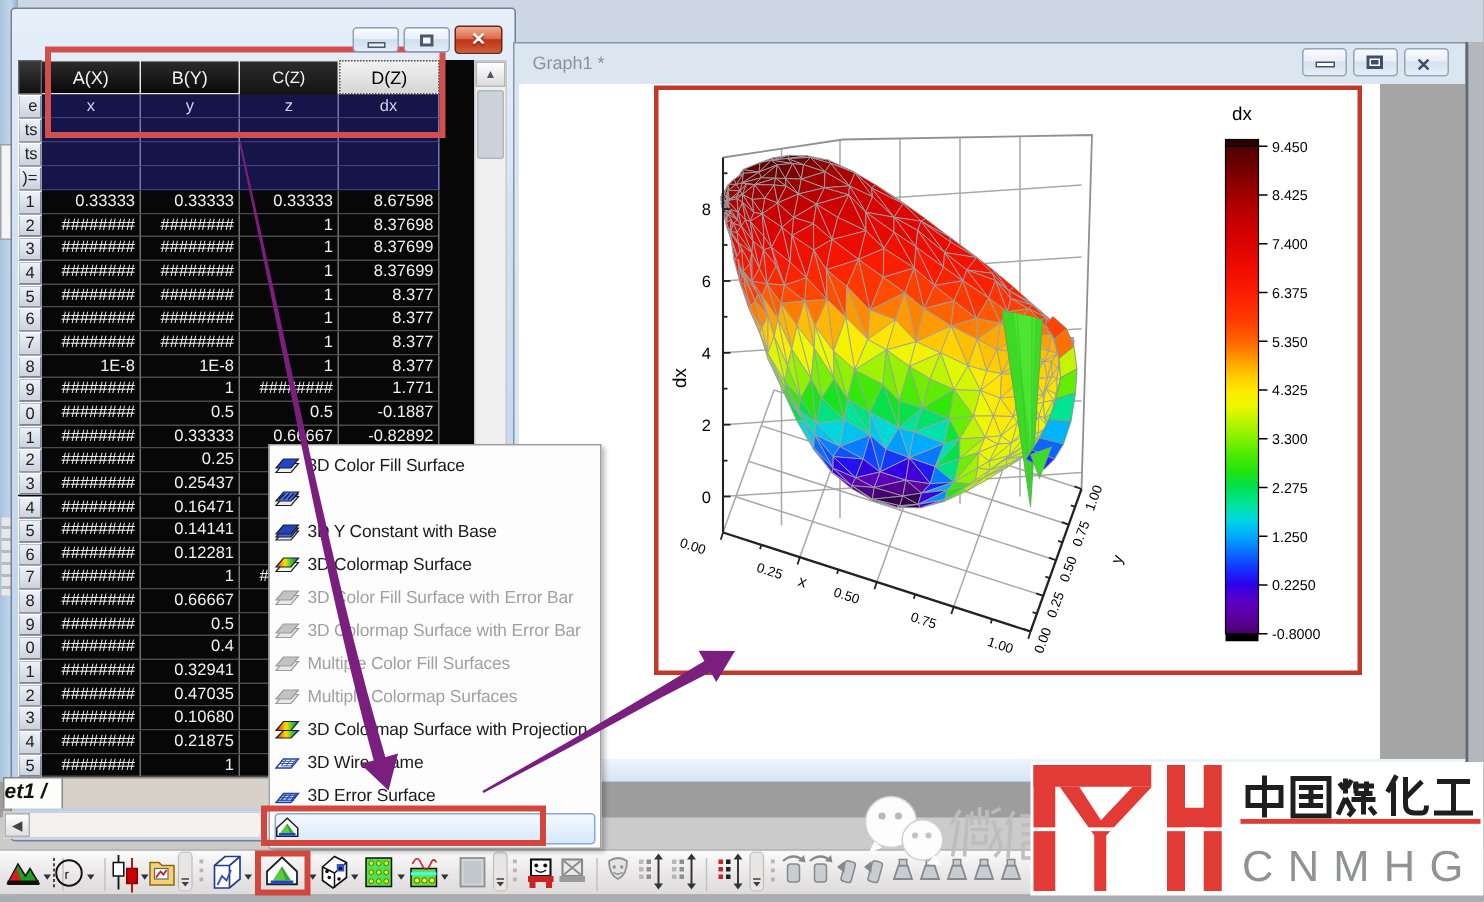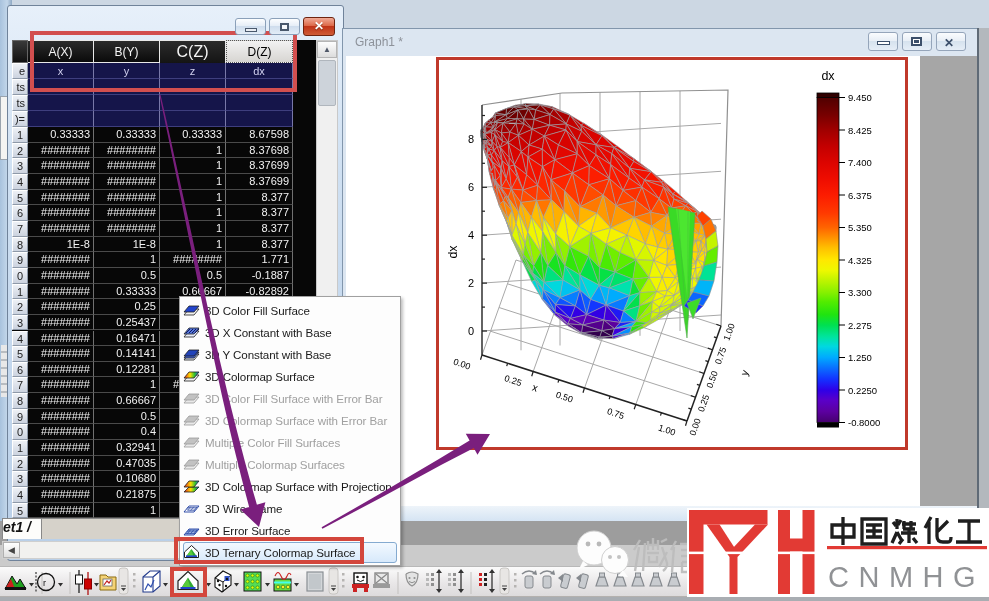--- a/index.html
+++ b/index.html
@@ -16,21 +16,21 @@
 <div class="abs" style="left:0;top:96px;width:10px;height:64px;background:#f4f4f2;border:1px solid #9aa4ae"></div>
 <div class="abs" style="left:1px;top:345px;width:8px;height:52px;background:repeating-linear-gradient(#e8e8e8 0 6px,#b8bcc0 6px 8px)"></div>
 <div class="abs" style="left:0;top:521px;width:989px;height:24px;background:#9d9d9d"></div>
 <div class="abs" style="left:0;top:545px;width:989px;height:21px;background:#cbcbcb"></div>
 <div class="abs" style="left:0;top:566px;width:989px;height:31px;background:linear-gradient(#fbfbfb,#e9e7e8 55%,#dddbdc);border-top:1px solid #b8b8b8;border-bottom:1px solid #b4b1ae"></div>
 <div class="abs" style="left:0;top:597px;width:989px;height:4px;background:#a9adb2"></div>
 <div class="abs" style="left:7px;top:5px;width:337px;height:556px;background:linear-gradient(#e7f0fa,#cfe0f2 30%,#b9cfe8);border:1px solid #70839a;border-radius:3px;z-index:10"></div>
 <div class="abs" style="left:12px;top:40px;width:304px;height:478px;background:#070707;z-index:11"></div>
 <div class="cell" style="left:28px;top:40px;width:66px;height:23px;background:linear-gradient(#2b2b2b,#0a0a0a);color:#f4f4f4;border:1px solid #e8e8e8;border-left:none;font-size:12px;text-align:center;line-height:22px;z-index:12">A(X)</div>
 <div class="cell" style="left:94px;top:40px;width:66px;height:23px;background:linear-gradient(#2b2b2b,#0a0a0a);color:#f4f4f4;border:1px solid #e8e8e8;border-left:none;font-size:12px;text-align:center;line-height:22px;z-index:12">B(Y)</div>
-<div class="cell" style="left:160px;top:40px;width:66px;height:34px;background:linear-gradient(#2b2b2b,#0a0a0a);color:#f4f4f4;border:1px solid #e8e8e8;border-left:none;font-size:16px;text-align:center;line-height:22px;z-index:12">C(Z)</div>
+<div class="cell" style="left:160px;top:40px;width:66px;height:34px;background:linear-gradient(#2b2b2b,#0a0a0a);color:#f4f4f4;border:1px solid #e8e8e8;border-left:none;font-size:11px;text-align:center;line-height:22px;z-index:12">C(Z)</div>
 <div class="cell" style="left:226px;top:40px;width:67px;height:23px;background:linear-gradient(#f2f2f2,#d7d5d2);color:#000;border:1px dotted #555;font-size:12px;text-align:center;line-height:22px;z-index:12">D(Z)</div>
 <div class="cell rh" style="left:12px;top:40px;width:16px;height:23px;background:linear-gradient(#3a3a3a,#111);border:1px solid #666;z-index:12"></div>
 <div class="cell rh" style="left:12px;top:63px;width:16px;height:16px;line-height:14px;z-index:12">e</div>
 <div class="cell" style="left:28px;top:63px;width:66px;height:16px;background:#15154a;border-right:1px solid #7878a8;border-bottom:1px solid #3e3e7e;color:#d0d0ee;font-size:11px;text-align:center;line-height:16px;z-index:12">x</div>
 <div class="cell" style="left:94px;top:63px;width:66px;height:16px;background:#15154a;border-right:1px solid #7878a8;border-bottom:1px solid #3e3e7e;color:#d0d0ee;font-size:11px;text-align:center;line-height:16px;z-index:12">y</div>
 <div class="cell" style="left:160px;top:63px;width:66px;height:16px;background:#15154a;border-right:1px solid #7878a8;border-bottom:1px solid #3e3e7e;color:#d0d0ee;font-size:11px;text-align:center;line-height:16px;z-index:12">z</div>
 <div class="cell" style="left:226px;top:63px;width:67px;height:16px;background:#15154a;border-right:1px solid #7878a8;border-bottom:1px solid #3e3e7e;color:#d0d0ee;font-size:11px;text-align:center;line-height:16px;z-index:12">dx</div>
 <div class="cell rh" style="left:12px;top:79px;width:16px;height:16px;line-height:14px;z-index:12">ts</div>
 <div class="cell" style="left:28px;top:79px;width:66px;height:16px;background:#15154a;border-right:1px solid #7878a8;border-bottom:1px solid #3e3e7e;color:#d0d0ee;font-size:11px;text-align:center;line-height:16px;z-index:12"></div>
 <div class="cell" style="left:94px;top:79px;width:66px;height:16px;background:#15154a;border-right:1px solid #7878a8;border-bottom:1px solid #3e3e7e;color:#d0d0ee;font-size:11px;text-align:center;line-height:16px;z-index:12"></div>
@@ -1183,21 +1183,20 @@
       <line x1="839" y1="422.5" x2="845" y2="422.5" stroke="#000" stroke-width="1"></line>
       <text x="848" y="426.0" font-size="9.5" fill="#000">-0.8000</text>
     </svg>
 <div class="abs" style="left:436px;top:57px;width:472px;height:393px;border:3px solid #c0392b;z-index:19"></div>
 <div class="abs" style="left:179px;top:296px;width:222px;height:270px;background:#fdfdfd;border:1px solid #a0a0a0;box-shadow:2px 2px 3px rgba(0,0,0,0.25);z-index:30"></div>
 <div class="mi" style="left:205px;top:300.0px;z-index:31">3D Color Fill Surface</div>
 <svg class="abs" style="left:183px;top:303.0px;z-index:31" width="17" height="15" viewBox="0 0 17 15">
       <path d="M1 12 L6 6 L16 6 L11 12 Z" fill="#f0f0f0" stroke="#202020" stroke-width="0.8"></path>
       <path d="M1 9 L6 3 L16 3 L11 9 Z" fill="#2244cc" stroke="#202020" stroke-width="0.8"></path>
     </svg>
-<div class="mi" style="left:205px;top:321.9px;z-index:31">3D X Constant with Base</div>
 <svg class="abs" style="left:183px;top:324.95px;z-index:31" width="17" height="15" viewBox="0 0 17 15">
       <path d="M1 12 L6 6 L16 6 L11 12 Z" fill="#e8ecf8" stroke="#202020" stroke-width="0.8"></path>
       <path d="M1 9 L6 3 L16 3 L11 9 Z" fill="#5577dd" stroke="#202020" stroke-width="0.8"></path>
       <path d="M3 8 L7 4" stroke="#101860" stroke-width="1"></path>
       <path d="M6 8 L10 4" stroke="#101860" stroke-width="1"></path>
       <path d="M9 8 L13 4" stroke="#101860" stroke-width="1"></path>
       <path d="M12 8 L16 4" stroke="#101860" stroke-width="1"></path>
     </svg>
 <div class="mi" style="left:205px;top:343.9px;z-index:31">3D Y Constant with Base</div>
 <svg class="abs" style="left:183px;top:346.9px;z-index:31" width="17" height="15" viewBox="0 0 17 15">
@@ -1257,21 +1256,20 @@
       <path d="M3.5 8 L13.5 8 M4.3 6.5 L14.3 6.5 M5 9.6 L12 9.6" stroke="#2040a0" stroke-width="0.6"></path>
       <path d="M4.3 9.7 L7.6 5.7 M7.6 9.7 L10.9 5.7 M10.9 9.7 L14.2 5.7" stroke="#2040a0" stroke-width="0.6"></path>
     </svg>
 <div class="mi" style="left:205px;top:519.5px;z-index:31">3D Error Surface</div>
 <svg class="abs" style="left:183px;top:522.5px;z-index:31" width="17" height="15" viewBox="0 0 17 15">
       <path d="M1 12 L6 6 L16 6 L11 12 Z" fill="#b8cdf0" stroke="#2040a0" stroke-width="0.9"></path>
       <path d="M2.5 10.5 L13 10.5 M3.8 8.8 L14.2 8.8 M5 7.2 L15.2 7.2" stroke="#2040a0" stroke-width="0.7"></path>
       <path d="M4.3 10.7 L7.6 6.7 M7.6 10.7 L10.9 6.7 M10.9 10.7 L14.2 6.7" stroke="#2040a0" stroke-width="0.7"></path>
     </svg>
 <div class="abs" style="left:183px;top:542px;width:214px;height:21px;background:linear-gradient(#f3f9ff,#d7e9fb);border:1px solid #84aad0;border-radius:3px;z-index:30"></div>
-<div class="mi" style="left:205px;top:541.5px;z-index:31">3D Ternary Colormap Surface</div>
 <svg class="abs" style="left:183px;top:544.45px;z-index:31" width="17" height="15" viewBox="0 0 17 15">
       <path d="M1.5 8 L8.5 1.5 L15.5 8 L15.5 13.5 L1.5 13.5 Z" fill="#fff" stroke="#202020" stroke-width="1"></path>
       <path d="M3.5 12 L8.5 5 L13.5 12 Z" fill="#2fa832"></path>
       <path d="M3.5 12 L8 5.8 L10.5 12 Z" fill="#58cc3a"></path>
       <path d="M3 12.2 L14 12.2" stroke="#2244cc" stroke-width="1.6"></path>
     </svg>
 <svg class="abs" style="left:0;top:566px;z-index:22" width="989" height="35" viewBox="0 0 989 35">
       <path d="M5 23 L12 10 L17 18 L20 13 L26 23 Z" fill="#20a020" stroke="#111" stroke-width="1"></path>
       <path d="M5 23 L11 13 L15 23 Z" fill="#d02020"></path>
       <rect x="5" y="21" width="21" height="3" fill="#111"></rect>

